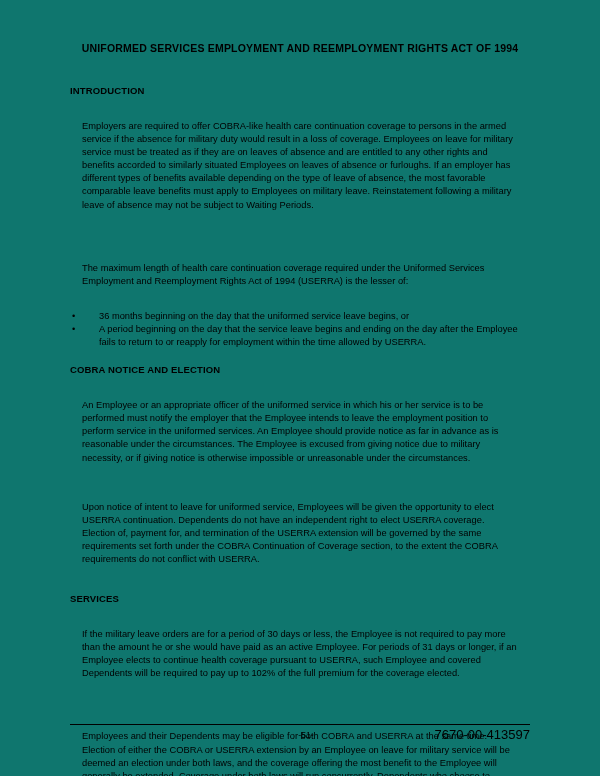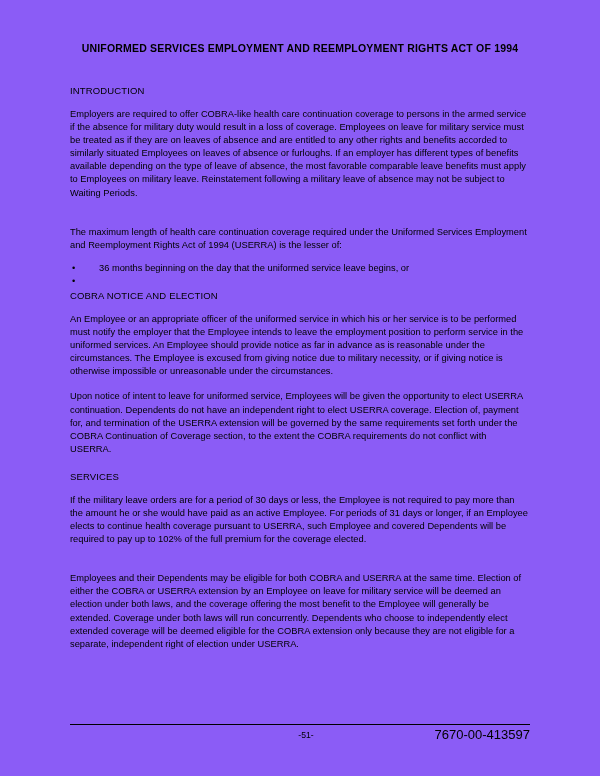--- a/index.html
+++ b/index.html
@@ -11,49 +11,49 @@
     width: 600px;
     height: 776px;
     font-family: "Liberation Sans", sans-serif;
     color: #000000;
     -webkit-font-smoothing: antialiased;
   }
   .page {
     position: relative;
     width: 600px;
     height: 776px;
-    background: #8b5cf6;
+    background: #0f766e;
     overflow: hidden;
   }
   .content {
     position: absolute;
     left: 70px;
     top: 0;
     width: 460px;
   }
   .doc-title {
     font-size: 10.5px;
     font-weight: bold;
     text-align: center;
     letter-spacing: 0.2px;
     margin: 0;
     padding-top: 42px;
     line-height: 13px;
   }
   .section-heading {
     font-size: 9.5px;
-    font-weight: normal;
+    font-weight: bold;
     letter-spacing: 0.15px;
     margin: 0;
     line-height: 12px;
   }
   .para {
     font-size: 9.3px;
     line-height: 13.1px;
-    margin: 0;
+    margin: 12px;
     text-align: left;
     letter-spacing: 0.01px;
   }
   .gap-after-title { height: 30px; }
   .gap-heading-para { height: 11px; }
   .gap-para-heading { height: 15px; }
   .gap-para-para { height: 12px; }
   .gap-list { height: 10px; }
 
   .bullet-list {
@@ -128,20 +128,21 @@
     <div class="gap-heading-para"></div>
     <p class="para">The maximum length of health care continuation coverage required under the Uniformed Services Employment and Reemployment Rights Act of 1994 (USERRA) is the lesser of:</p>
     <div class="gap-list"></div>
     <ul class="bullet-list">
       <li class="bullet-item">
         <span class="bullet-dot">•</span>
         <span>36 months beginning on the day that the uniformed service leave begins, or</span>
       </li>
       <li class="bullet-item">
         <span class="bullet-dot">•</span>
+        <span>A period beginning on the day that the service leave begins and ending on the day after the Employee fails to return to or reapply for employment within the time allowed by USERRA.</span>
       </li>
     </ul>
 
     <div class="gap-para-heading"></div>
 
     <h2 class="section-heading">COBRA NOTICE AND ELECTION</h2>
     <div class="gap-heading-para"></div>
     <p class="para">An Employee or an appropriate officer of the uniformed service in which his or her service is to be performed must notify the employer that the Employee intends to leave the employment position to perform service in the uniformed services.  An Employee should provide notice as far in advance as is reasonable under the circumstances.  The Employee is excused from giving notice due to military necessity, or if giving notice is otherwise impossible or unreasonable under the circumstances.</p>
     <div class="gap-para-para"></div>
     <p class="para">Upon notice of intent to leave for uniformed service, Employees will be given the opportunity to elect USERRA continuation.  Dependents do not have an independent right to elect USERRA coverage.  Election of, payment for, and termination of the USERRA extension will be governed by the same requirements set forth under the COBRA Continuation of Coverage section, to the extent the COBRA requirements do not conflict with USERRA.</p>

